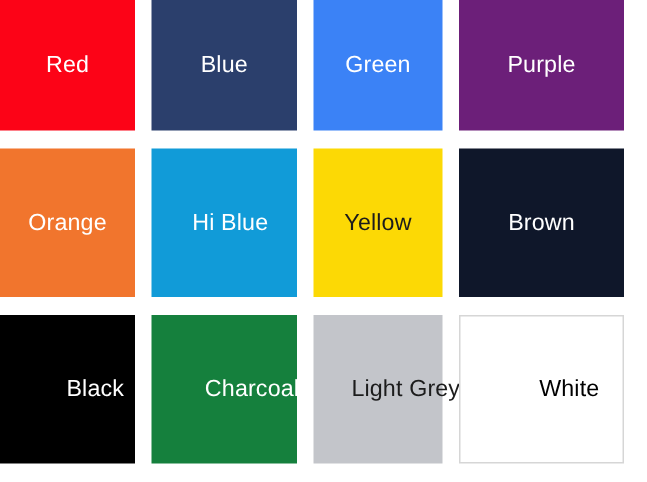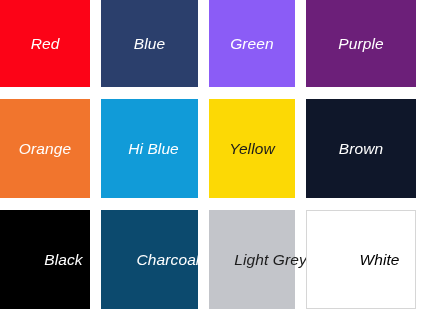--- a/index.html
+++ b/index.html
@@ -15,21 +15,20 @@
   }
   #palette-grid {
     width: 431px;
     height: 281px;
     display: grid;
     grid-template-columns: 101px 108px 97px 110px;
     grid-template-rows: 99px 111px 111px;
     column-gap: 0px;
     row-gap: 0px;
     box-sizing: border-box;
-    font-style: italic;
   }
   .swatch-cell {
     position: relative;
     box-sizing: border-box;
   }
   .swatch {
     position: absolute;
     left: 0;
     top: 0;
     right: 11px;
@@ -68,21 +67,21 @@
       <div class="swatch" style="background: rgb(252, 3, 23);">
         <span class="swatch-label" style="color: rgb(255, 255, 255);">Red</span>
       </div>
     </div>
     <div class="swatch-cell col-2 row-1">
       <div class="swatch" style="background: rgb(43, 63, 108);">
         <span class="swatch-label" style="color: rgb(255, 255, 255);">Blue</span>
       </div>
     </div>
     <div class="swatch-cell col-3 row-1">
-      <div class="swatch" style="background: #8b5cf6;">
+      <div class="swatch" style="background: #3b82f6;">
         <span class="swatch-label" style="color: rgb(255, 255, 255);">Green</span>
       </div>
     </div>
     <div class="swatch-cell col-4 row-1">
       <div class="swatch" style="background: rgb(108, 31, 121); justify-content: center;">
         <span class="swatch-label" style="color: rgb(255, 255, 255);">Purple</span>
       </div>
     </div>
     <div class="swatch-cell col-1 row-2">
       <div class="swatch" style="background: rgb(241, 117, 45);">
@@ -103,21 +102,21 @@
       <div class="swatch" style="background: #0f172a;">
         <span class="swatch-label" style="color: rgb(255, 255, 255);">Brown</span>
       </div>
     </div>
     <div class="swatch-cell col-1 row-3">
       <div class="swatch" style="background: rgb(0, 0, 0);">
         <span class="swatch-label" style="color: rgb(255, 255, 255);">Black</span>
       </div>
     </div>
     <div class="swatch-cell col-2 row-3">
-      <div class="swatch" style="background: #0c4a6e;">
+      <div class="swatch" style="background: #15803d;">
         <span class="swatch-label" style="color: rgb(255, 255, 255);">Charcoal</span>
       </div>
     </div>
     <div class="swatch-cell col-3 row-3">
       <div class="swatch" style="background: rgb(195, 197, 202);">
         <span class="swatch-label" style="color: rgb(28, 28, 28);">Light Grey</span>
       </div>
     </div>
     <div class="swatch-cell col-4 row-3">
       <div class="swatch bordered" style="background: rgb(255, 255, 255);">

